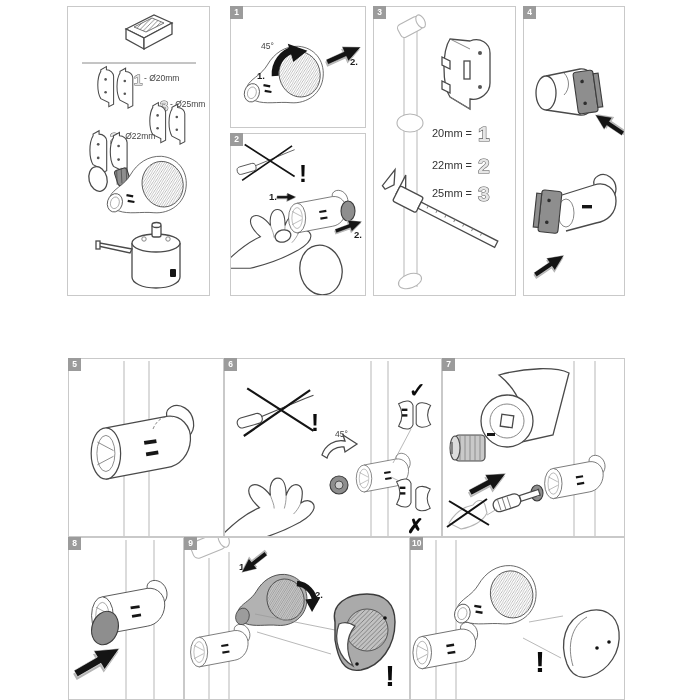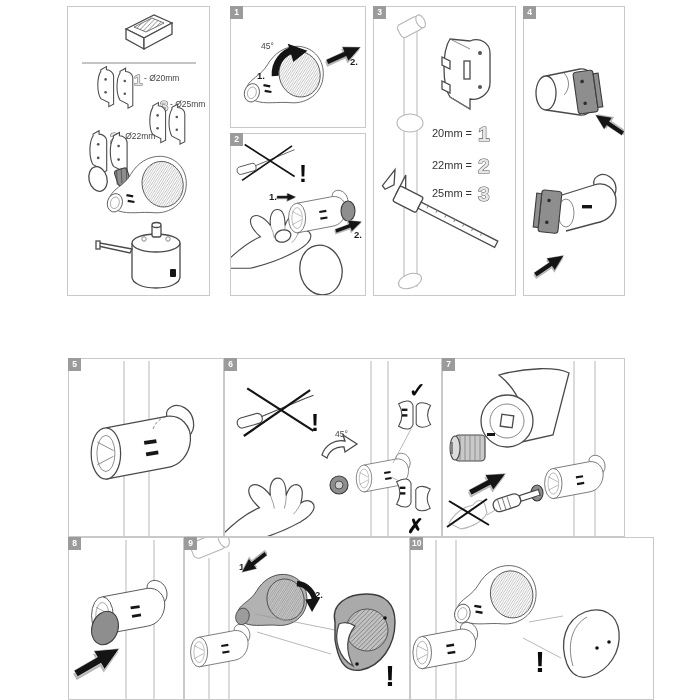--- a/index.html
+++ b/index.html
@@ -349,21 +349,21 @@
       <circle cx="40" cy="36" r="21" fill="#c2c2c2" stroke="#555" stroke-width="1"></circle>
       <circle cx="40" cy="36" r="21" fill="url(#hatch)" stroke="none"></circle>
       <path class="ln" d="M12,30 C6,46 12,64 26,72 C18,56 20,42 28,32 C22,28 16,28 12,30 Z"></path>
       <circle cx="58" cy="24" r="1.8" fill="#111"></circle>
           <circle cx="30" cy="70" r="1.8" fill="#111"></circle>
     </g>
     <text class="t-warn-lg" x="200" y="148">!</text>
   </svg>
 </section>
 
-<section class="panel" style="left:410px; top:537px; width:244px; height:163px;">
+<section class="panel" style="left:410px; top:537px; width:215px; height:163px;">
   <div class="badge">10</div>
   <svg viewBox="0 0 213 161" width="213" height="161">
     <g>
       <line class="rail" x1="25" y1="2" x2="25" y2="161"></line>
       <line class="rail" x1="45" y1="2" x2="45" y2="161"></line>
     </g>
     <use href="#holder" transform="translate(-2,84) scale(0.6)"></use>
     <use href="#headLine" transform="translate(36,18) scale(0.64)"></use>
     <text class="t-warn-lg" x="124" y="134">!</text>
     <line class="lead" x1="118" y1="84" x2="152" y2="78"></line>

